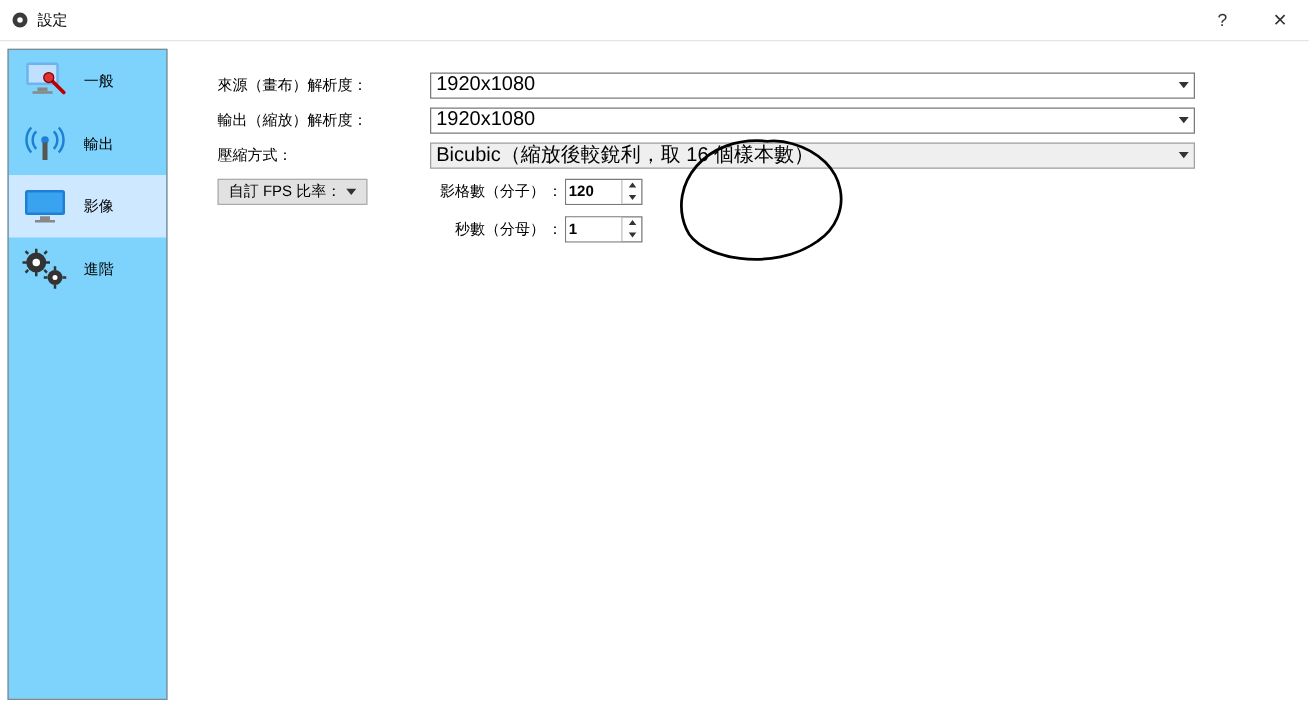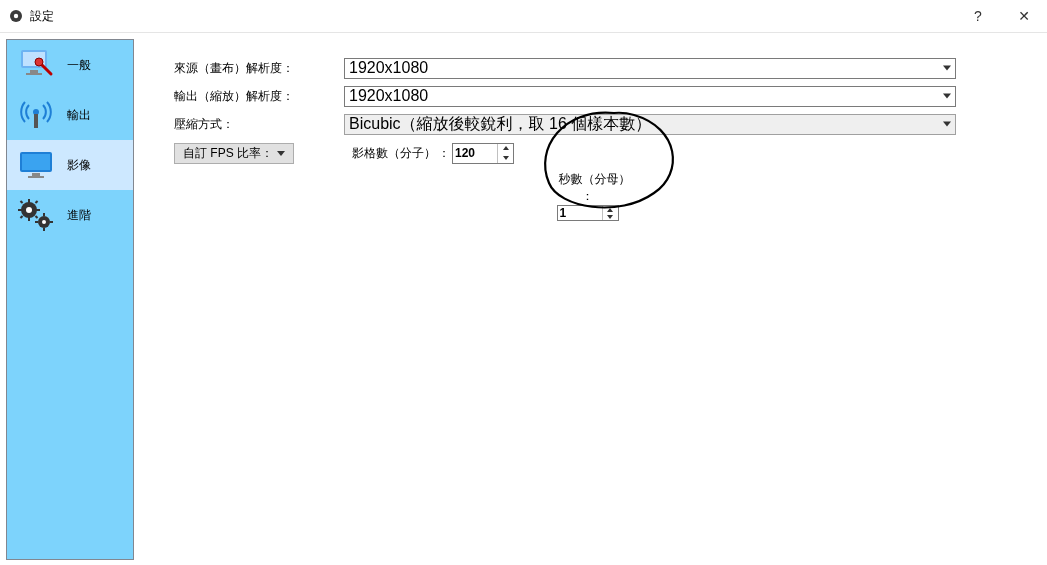--- a/index.html
+++ b/index.html
@@ -247,21 +247,21 @@
       <div class="colon-cell">：</div>
       <div class="spin">
         <input value="120" style="">
         <div class="arrows">
             <div class="up"></div>
             <div class="down"></div>
           </div>
       </div>
     </div>
 
-    <div class="form-row" style="height:24px;flex-direction:column;">
+    <div class="form-row" style="height:24px;">
       <div style="width:170px;"></div>
       <div style="width:6px;"></div>
       <div class="secondary-label" style="width:86px;">秒數（分母）</div>
       <div class="colon-cell">：</div>
       <div class="spin">
         <input value="1" style="">
         <div class="arrows">
             <div class="up"></div>
             <div class="down"></div>
           </div>

